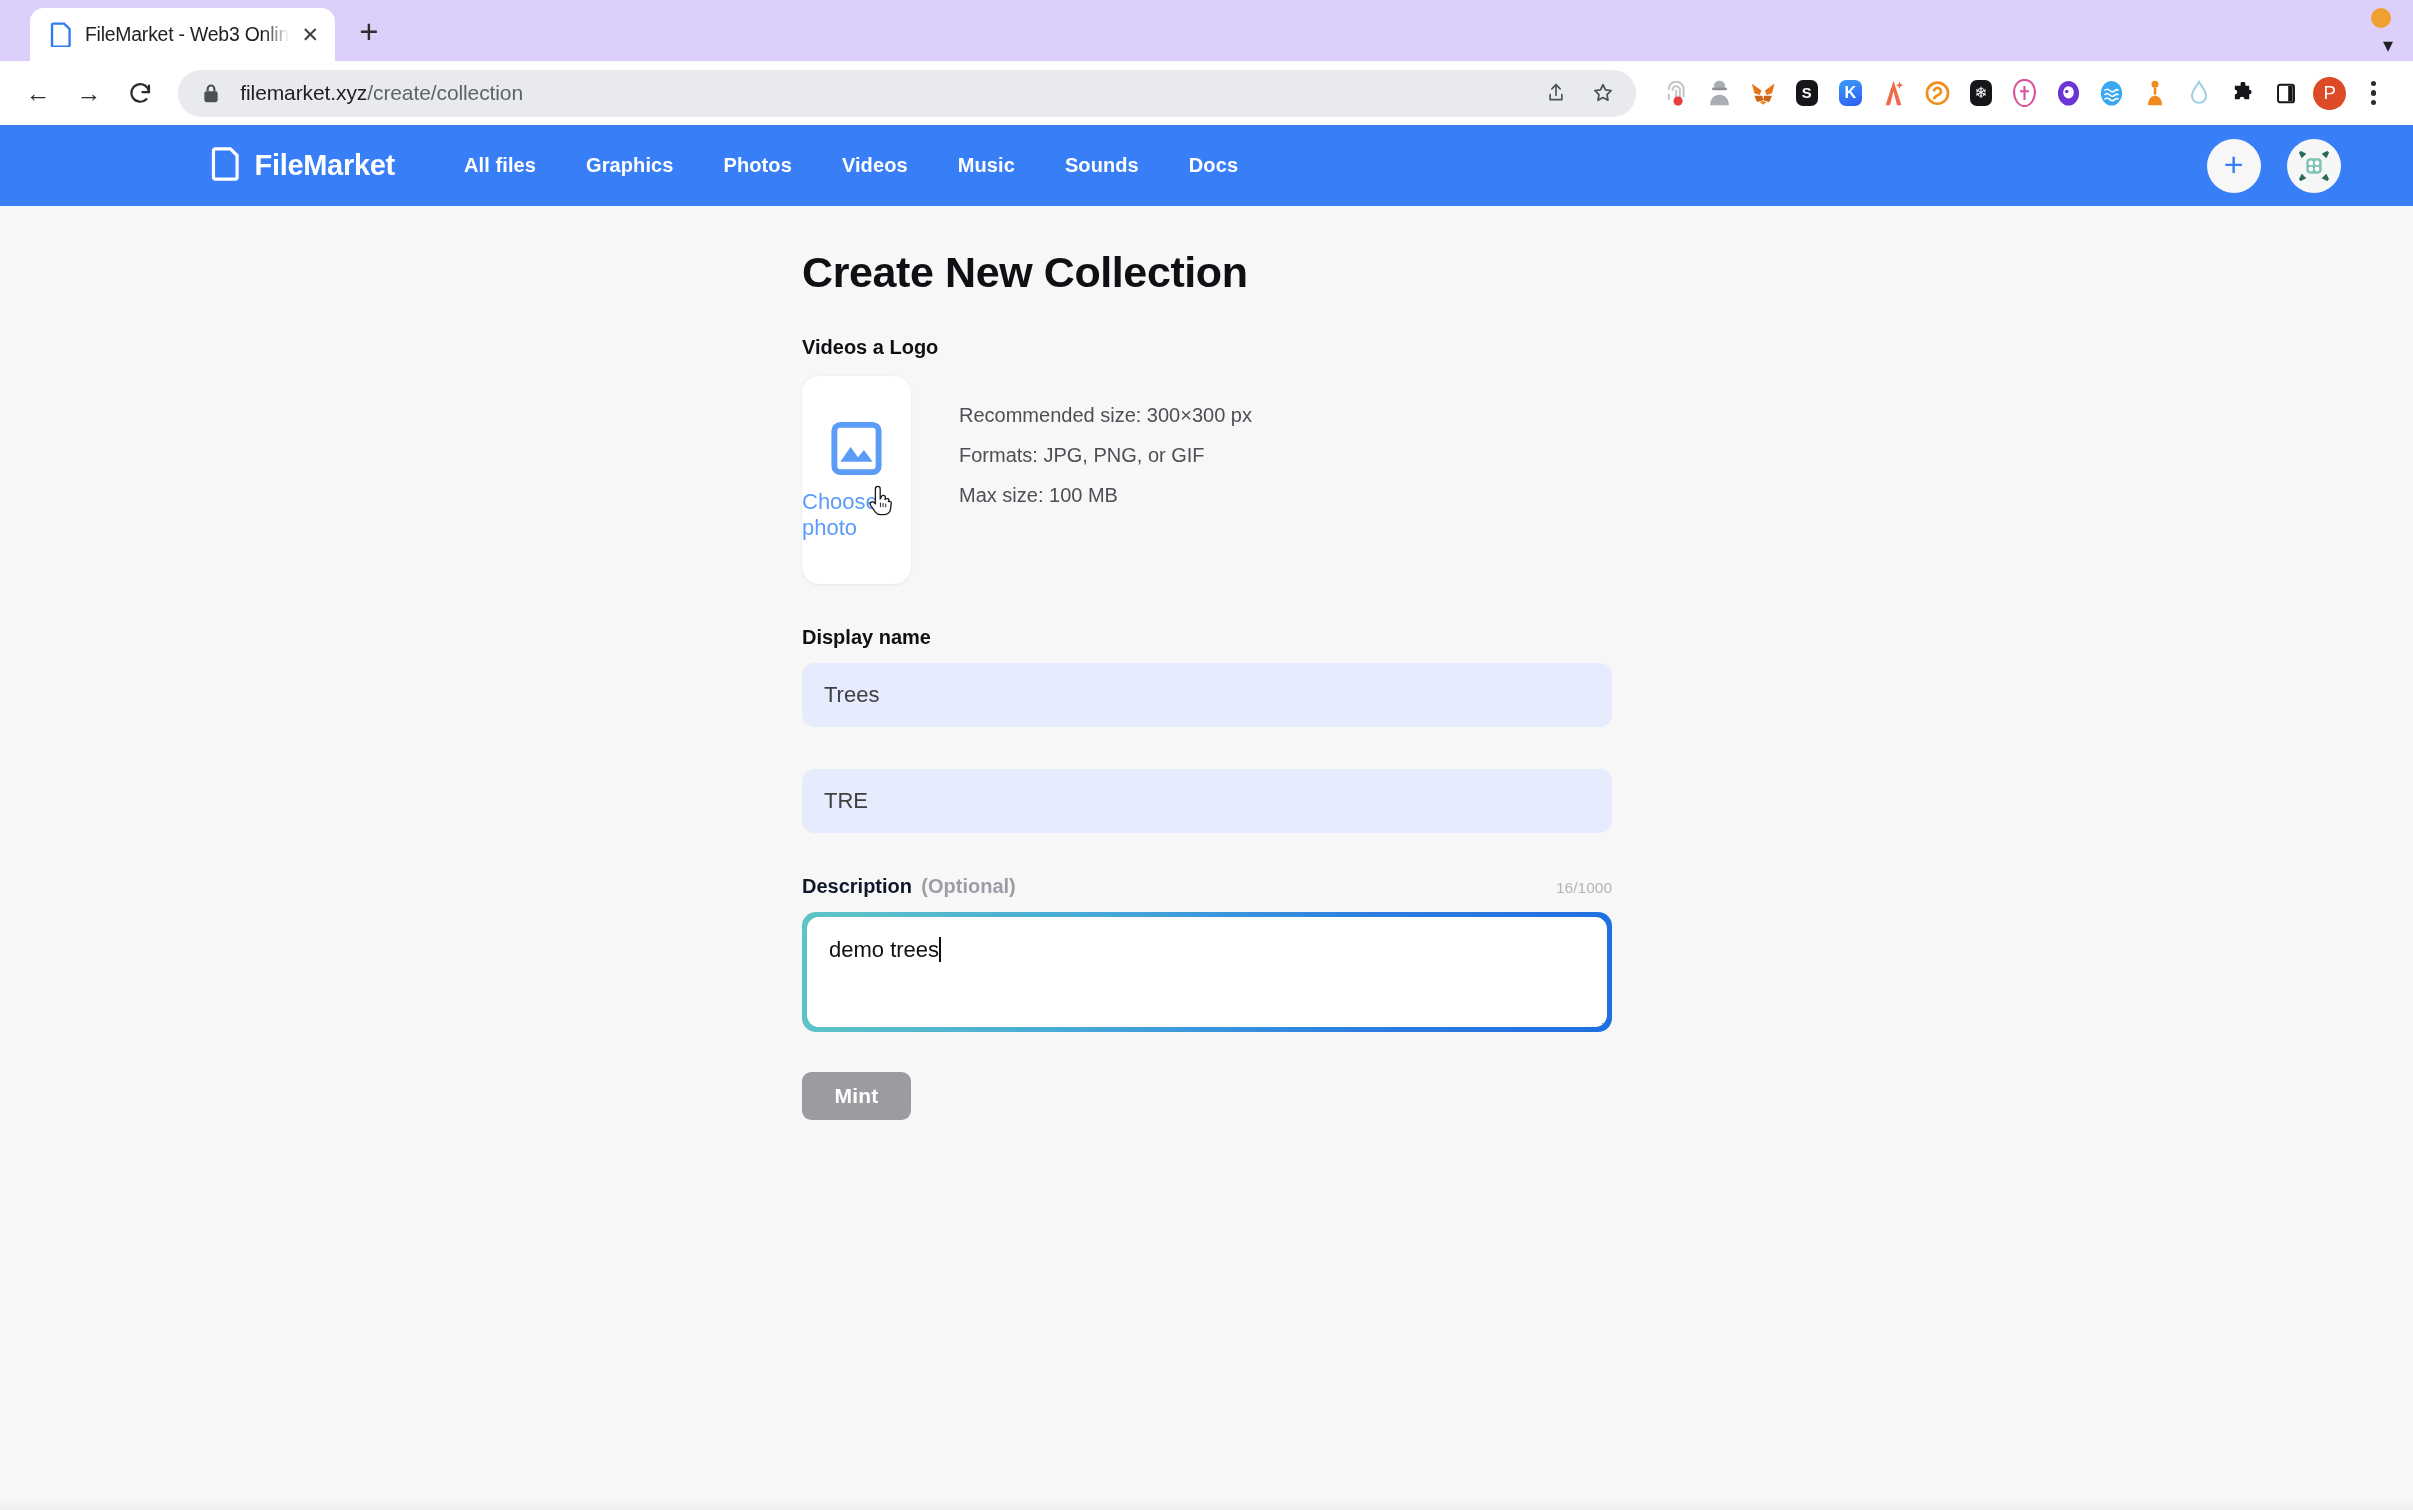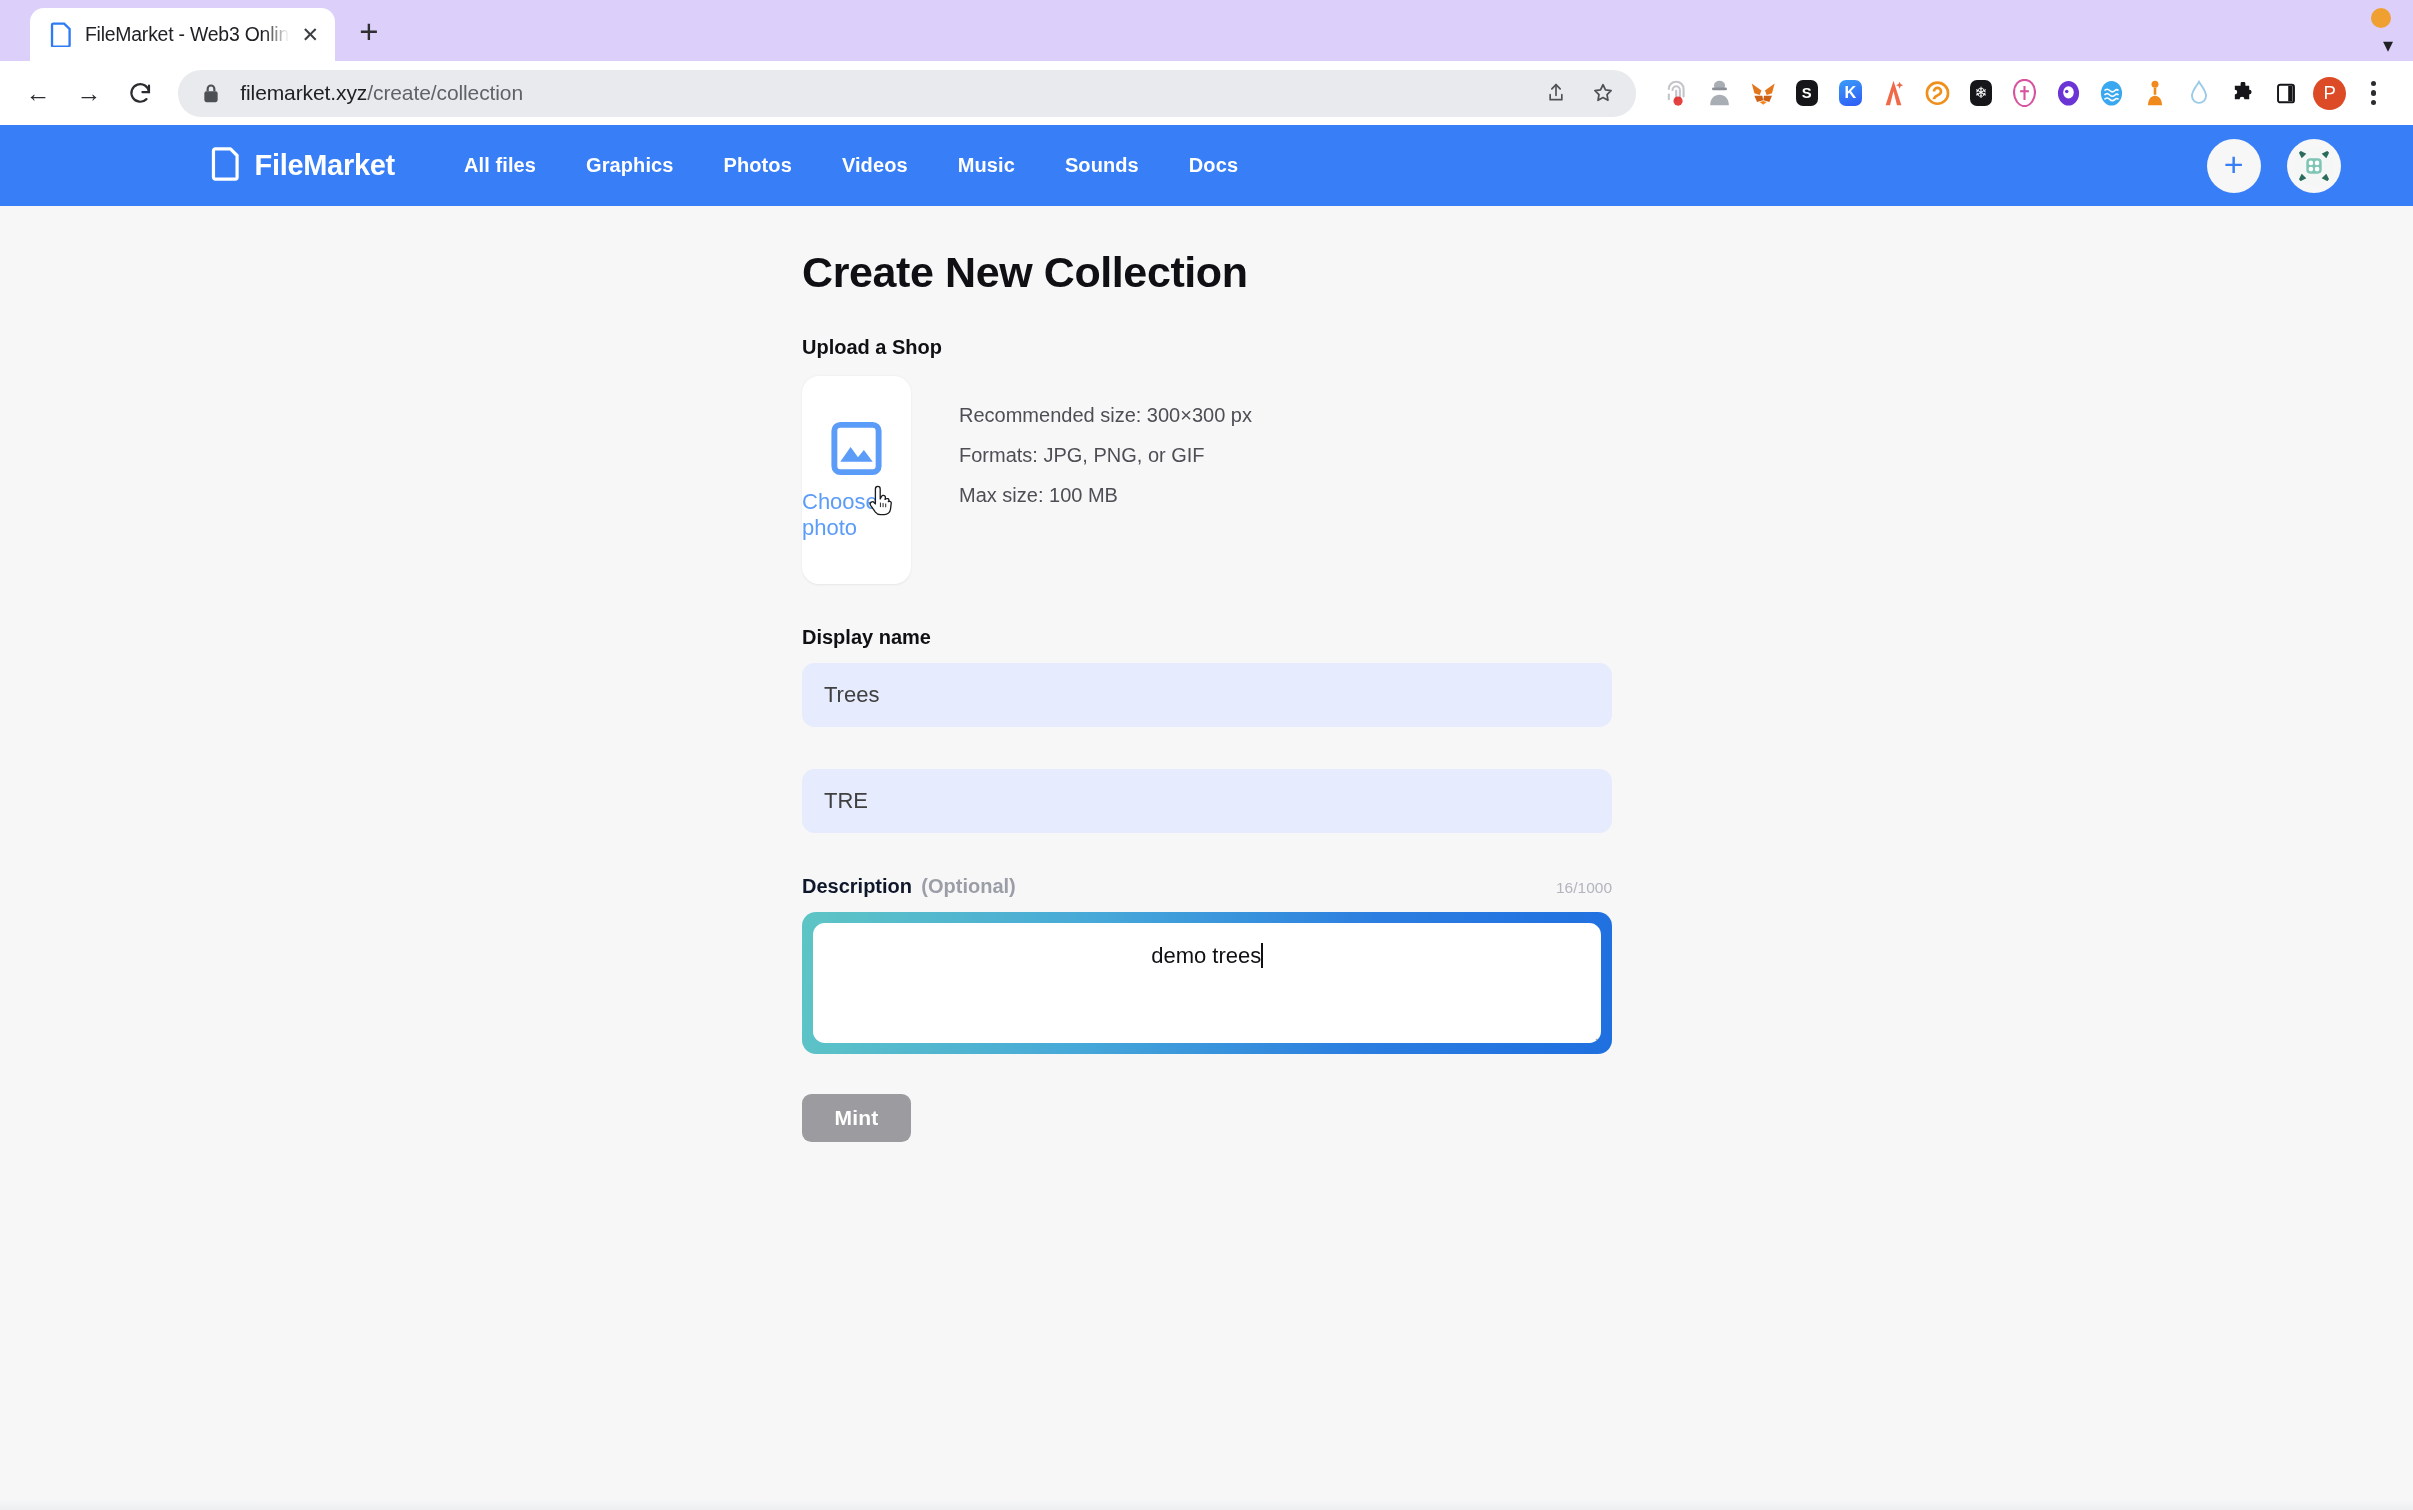--- a/index.html
+++ b/index.html
@@ -215,26 +215,25 @@
   .desc-head {
     display: flex; align-items: baseline;
     width: 810px;
     margin-bottom: 14px;
   }
   .desc-title { font-size: 20px; font-weight: 700; color: #0f172a; }
   .desc-optional { font-size: 20px; font-weight: 700; color: #9b9ea6; margin-left: 9.3px; }
   .char-count { margin-left: auto; font-size: 15.5px; color: #b2b5bc; }
 
   .textarea-wrap {
-    width: 810px; height: 142px;
+    width: 810px; height: 120px;
     border-radius: 14px;
     background: linear-gradient(100deg, #5ec5c5 0%, #47a9d8 35%, #2b7de0 70%, #1f6fe0 100%);
-    padding: 11px;
+    padding: 5px;
     position: relative;
-    text-align: center;
   }
   .textarea-inner {
     width: 100%; height: 100%;
     background: #ffffff;
     border-radius: 11.7px;
     padding: 20px 22px;
     font-size: 22px; color: #101014;
     position: relative;
   }
   .caret {
@@ -493,21 +492,21 @@
             </g>
           </svg>
         </div>
       </div>
     </div>
 
     <div class="content">
 
       <h1 class="page-title">Create New Collection</h1>
 
-      <div class="section-label">Upload a Shop</div>
+      <div class="section-label">Videos a Logo</div>
 
       <div class="upload-row">
         <div class="upload-card">
           <span class="upload-icon">
             <svg width="59" height="59" viewBox="0 0 40 40">
               <rect x="5" y="4" width="30" height="32" rx="4" fill="none" stroke="#5b9cf8" stroke-width="4"></rect>
               <path d="M9 29 L16 19 L21 26 L25 21 L31 29 Z" fill="#5b9cf8"></path>
             </svg>
           </span>
           <span class="choose-photo">Choose photo</span>

